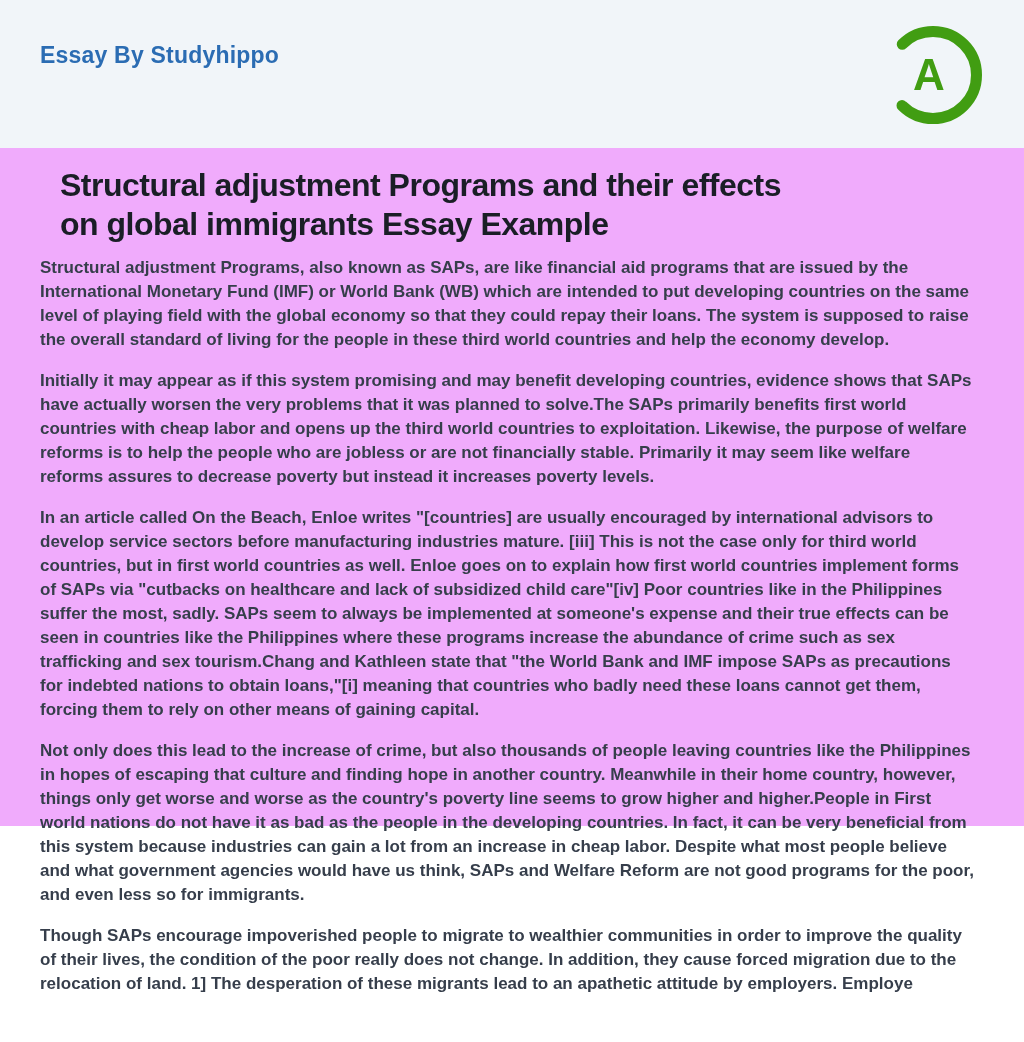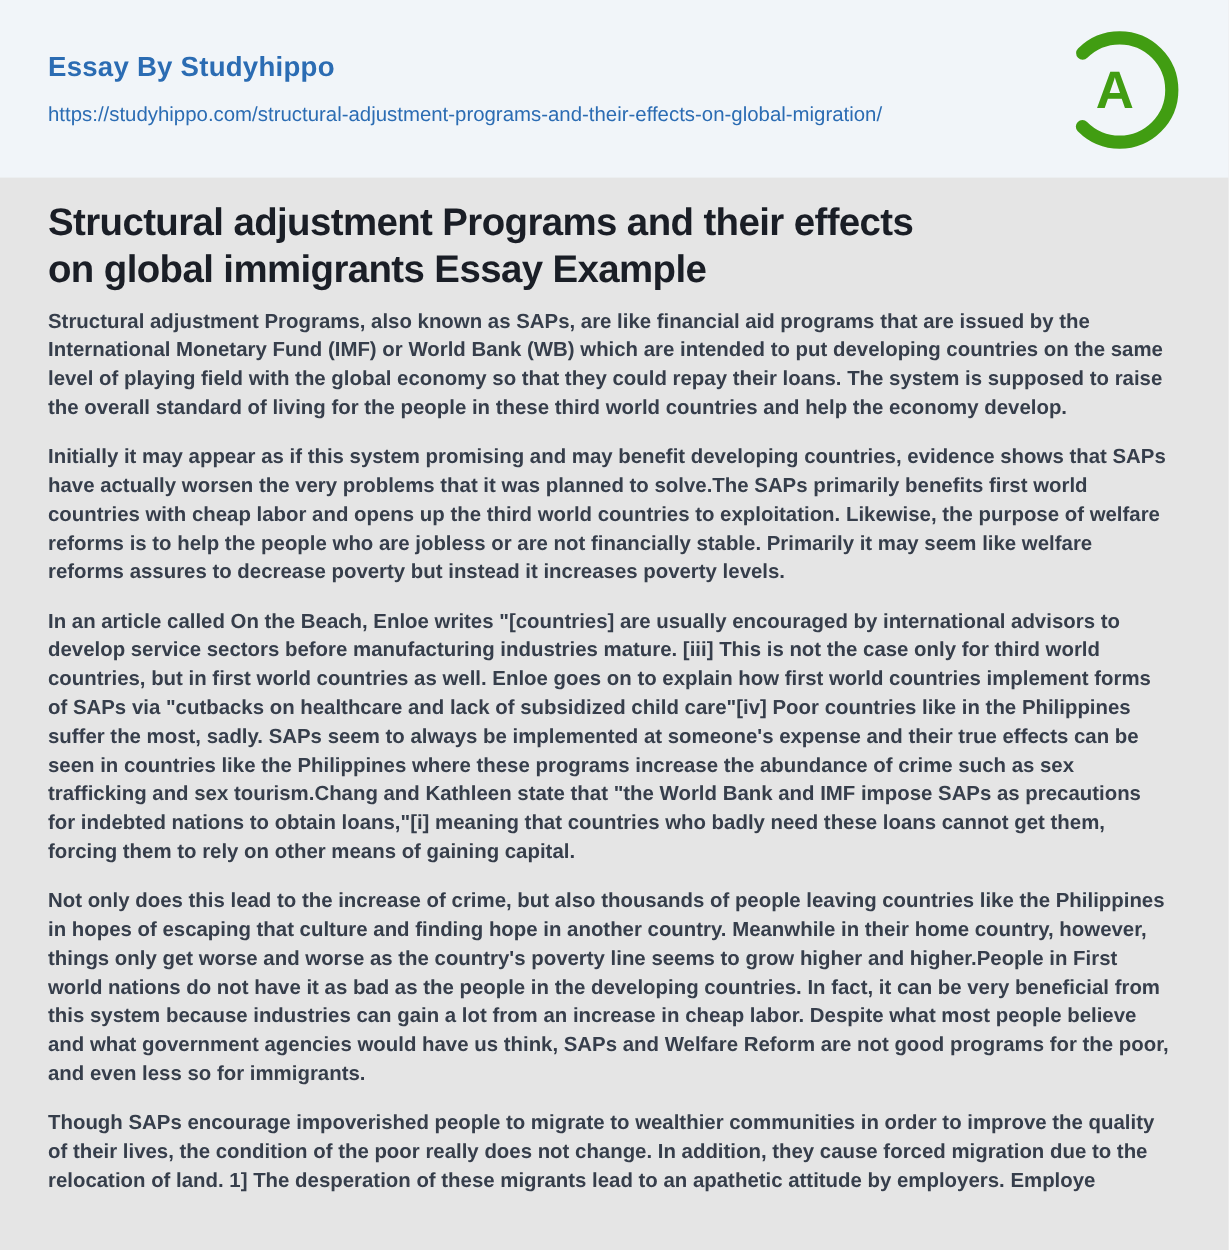--- a/index.html
+++ b/index.html
@@ -8,22 +8,22 @@
   }
   body {
     width: 1024px;
     height: 1042px;
     overflow: hidden;
     background: #ffffff;
     font-family: "Liberation Sans", sans-serif;
   }
   .page {
     width: 1024px;
-    height: 1042px;
-    background: #e5e5e5;
+    height: 826px;
+    background: #f0abfc;
   }
   
   .header {
     box-sizing: border-box;
     height: 148px;
     background: #f1f5f9;
     padding: 42px 40px 0 40px;
     display: flex;
     justify-content: space-between;
     align-items: flex-start;
@@ -64,40 +64,40 @@
     margin: 0 0 12px 0;
     font-size: 32px;
     line-height: 39px;
     font-weight: 700;
     letter-spacing: -0.5px;
     color: #1a1e26;
     max-width: 944px;
   }
   .article-title span {
     display: block;
+    margin-left: 20px;
   }
   .essay p {
     margin: 0 0 17px 0;
     max-width: 936px;
     font-size: 17px;
     line-height: 24px;
     letter-spacing: 0;
     color: #363e4b;
     font-weight: bold;
   }
 </style>
 </head>
 <body>
 
 <div class="page">
 
   <div class="header">
     <div class="header-left">
       <h2 class="site-title">Essay By Studyhippo</h2>
-      <a class="page-url">https://studyhippo.com/structural-adjustment-programs-and-their-effects-on-global-migration/</a>
     </div>
 
     <div class="logo-wrap">
       <svg width="102" height="102" viewBox="0 0 102 102">
 
         <circle cx="51" cy="51" r="43.5" fill="none" stroke="#419d12" stroke-width="11" stroke-linecap="round" stroke-dasharray="205 69" transform="rotate(-135 51 51)"></circle>
         <text x="47" y="66" font-family="Liberation Sans, sans-serif" font-size="44" font-weight="600" fill="#419d12" text-anchor="middle">A</text>
       </svg>
     </div>
   </div>

